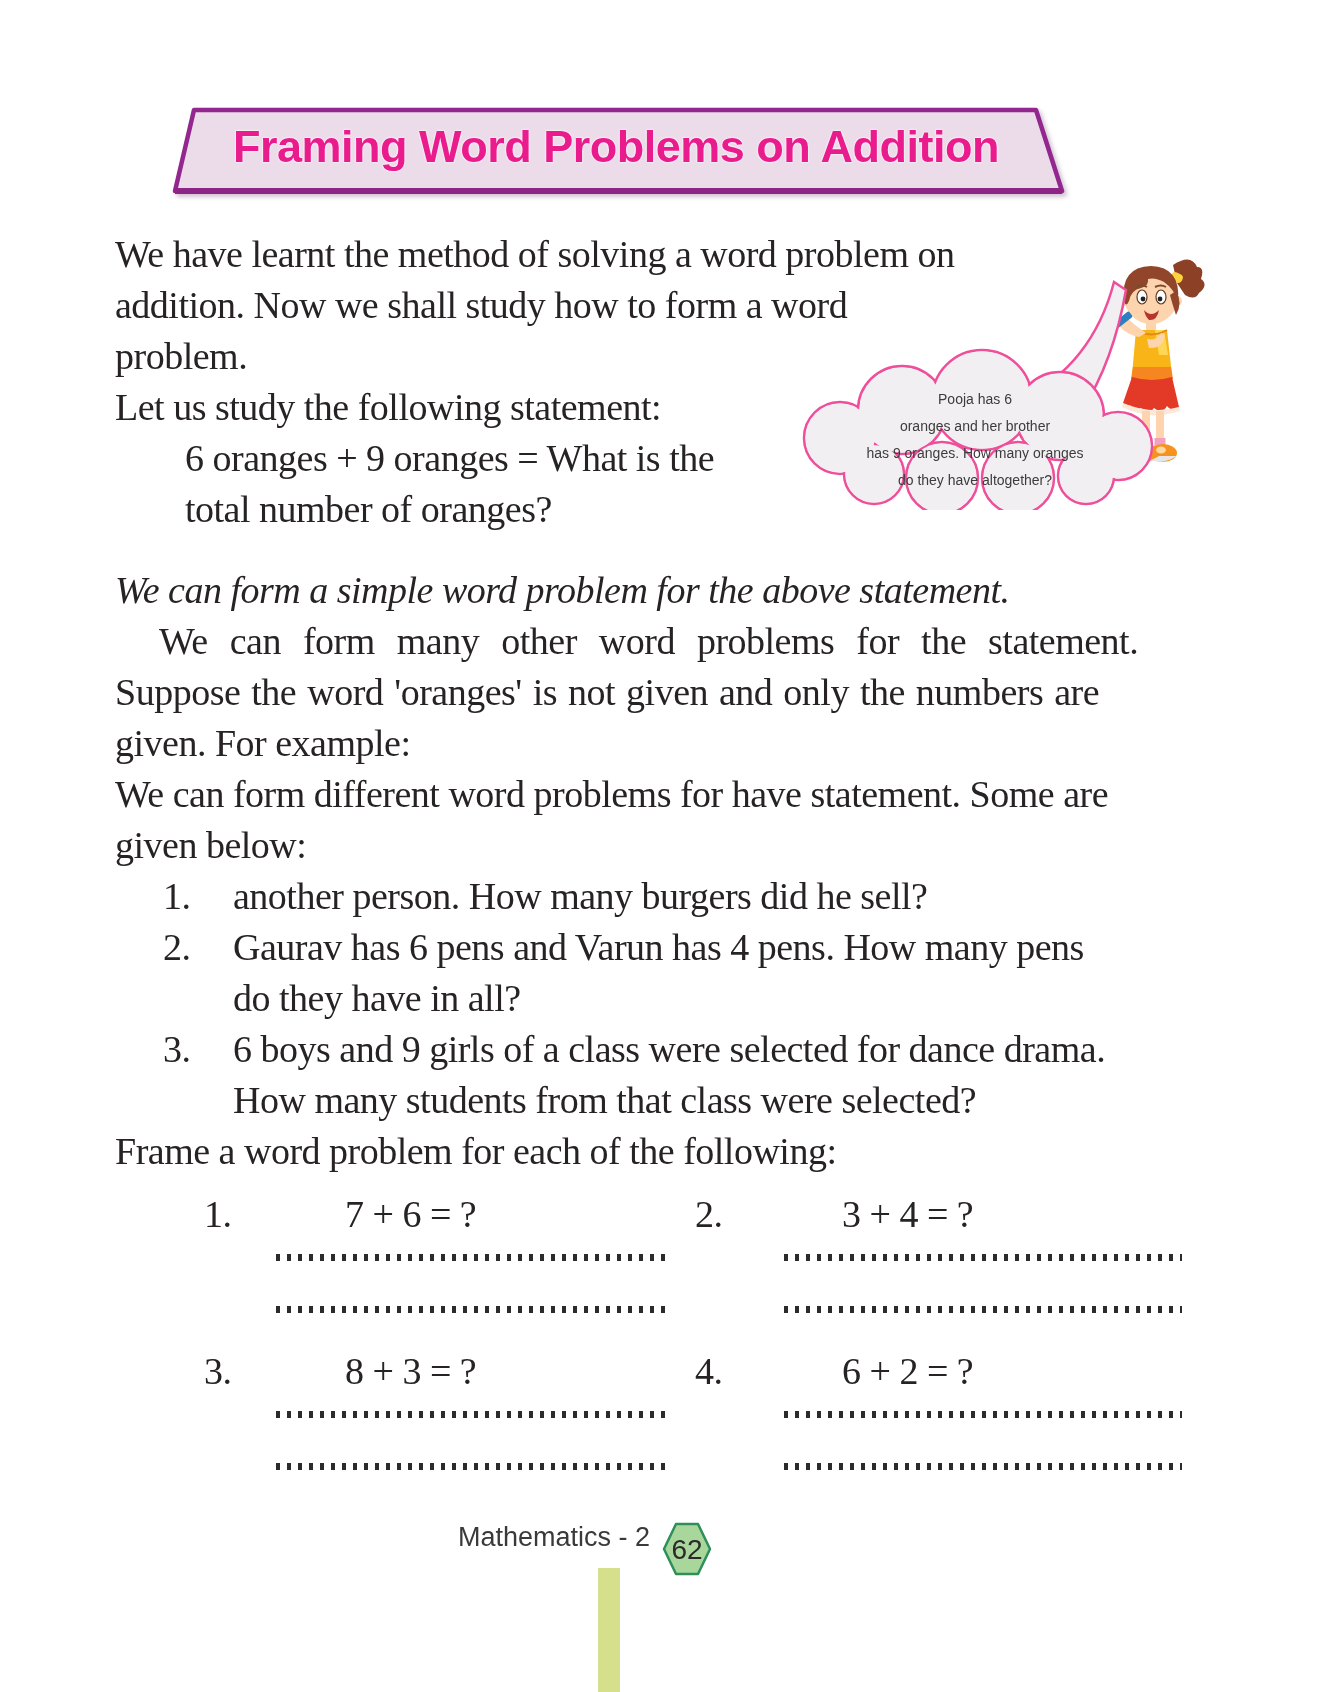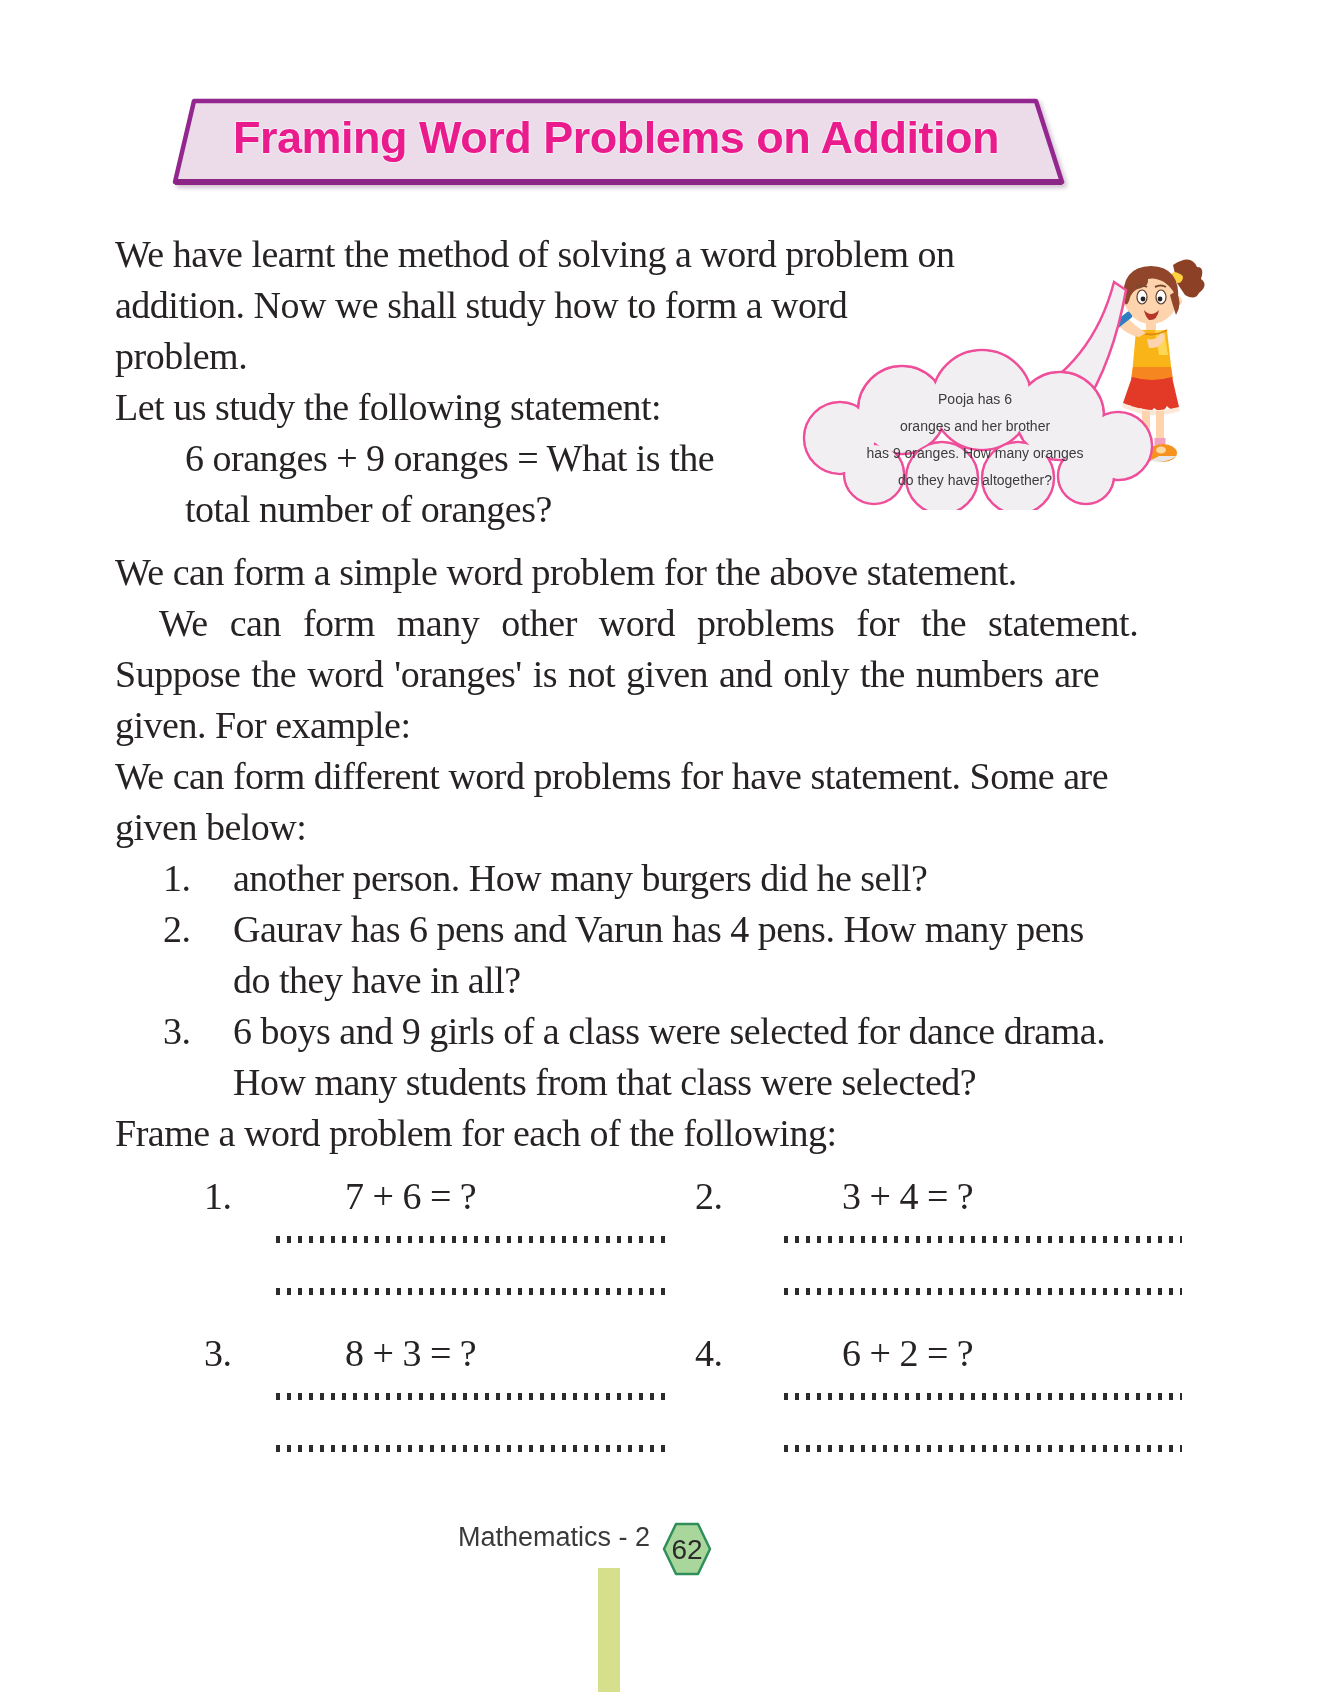--- a/index.html
+++ b/index.html
@@ -5,40 +5,40 @@
   html,body{margin:0;padding:0;background:#9a9a9a;}
   .page{
     position:relative;
     width:1332px;height:1692px;
     background:#ffffff;
     overflow:hidden;
     font-family:"Liberation Serif", serif;
     margin:0 auto;
   }
   
-  .banner{position:absolute;left:166px;top:98px;width:900px;height:112px;}
+  .banner{position:absolute;left:166px;top:107px;width:900px;height:112px;}
   .banner svg{position:absolute;left:0;top:0;filter:drop-shadow(3px 3px 2px rgba(90,40,90,.28));}
   .banner-title{
     position:absolute;left:0;top:14px;width:100%;
     text-align:center;
     font-family:"Liberation Sans", sans-serif;
     font-weight:bold;font-size:45px;letter-spacing:-0.5px;
     color:#ea1c8d;
     text-shadow:0 0 2px #fff, 0 0 2px #fff;
     white-space:nowrap;
   }
   
   .text-flow{
     position:absolute;left:115px;top:229px;width:1104px;
     font-size:38px;line-height:51px;letter-spacing:-0.5px;
     color:#272325;
   }
   .line{white-space:nowrap;height:51px;}
   .indent{padding-left:70px;}
-  .gap-before{margin-top:12px;}
+  .gap-before{margin-top:30px;font-style:italic;}
   .stretch{word-spacing:13px;margin-left:44px;}
   .stretch2{word-spacing:2px;}
   .ex-item{display:flex;}
   .ex-num{flex:0 0 70px;padding-left:48px;white-space:nowrap;}
   .ex-lines{flex:1;}
   
   .prob-row{position:relative;height:51px;margin-top:12px;white-space:nowrap;}
   .prob-row.second{margin-top:2px;}
   .prob-num,.prob-expr{position:absolute;top:0;}
   .dot-row{position:relative;height:52px;}

